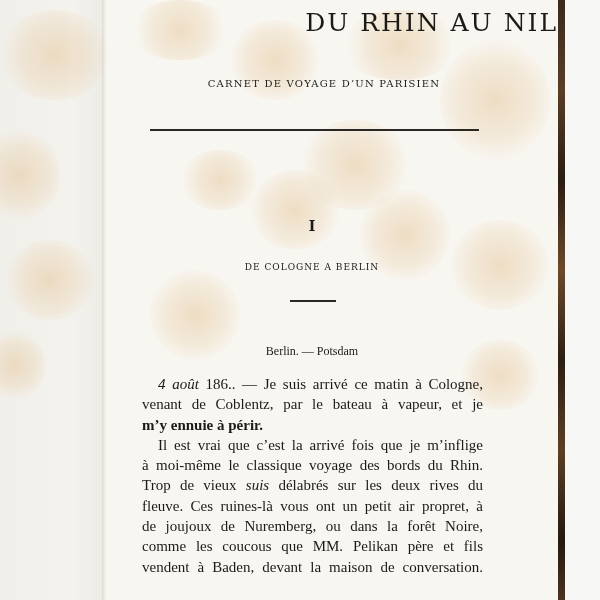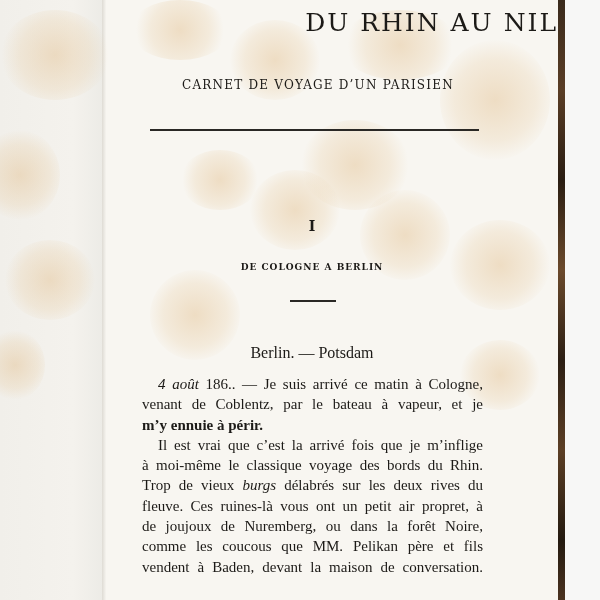--- a/index.html
+++ b/index.html
@@ -31,40 +31,40 @@
   .stain {
     position: absolute; border-radius: 50%;
     background: radial-gradient(circle, rgba(226,190,140,0.45) 0%, rgba(230,200,155,0.25) 50%, rgba(240,220,190,0) 75%);
   }
   .title {
     position: absolute; left: 106px; width: 452px; top: 8px;
     text-align: right; font-size: 25px; letter-spacing: 2px; color: #1c1a17;
     font-family: "DejaVu Serif", serif; font-weight: normal;
   }
   .subtitle {
-    position: absolute; left: 92px; width: 452px; top: 78px;
-    text-align: center; font-size: 12px; letter-spacing: 1.2px; color: #1c1a17;
+    position: absolute; left: 98px; width: 452px; top: 78px;
+    text-align: center; font-size: 10px; letter-spacing: 1.2px; color: #1c1a17;
   }
   .rule-long {
     position: absolute; left: 150px; top: 129px; width: 329px; height: 1.5px; background: #2a2825;
   }
   .chapter-num {
     position: absolute; left: 106px; width: 412px; top: 218px;
     text-align: center; font-size: 14px; font-weight: bold; color: #1c1a17;
   }
   .chapter-title {
     position: absolute; left: 106px; width: 412px; top: 262px;
-    text-align: center; font-size: 9px; font-weight: bold; letter-spacing: 1px; color: #1c1a17;
+    text-align: center; font-size: 9px; font-weight: normal; letter-spacing: 1px; color: #1c1a17;
   }
   .rule-short {
     position: absolute; left: 290px; top: 300px; width: 46px; height: 1.5px; background: #2a2825;
   }
   .section-head {
     position: absolute; left: 106px; width: 412px; top: 344px;
-    text-align: center; font-size: 16px; color: #1c1a17;
+    text-align: center; font-size: 12px; color: #1c1a17;
     font-family: "Liberation Serif", serif;
   }
   .body-text {
     position: absolute; left: 142px; width: 341px; top: 374px;
     font-size: 15px; line-height: 20.3px; color: #1c1a17; text-align: justify;
     font-family: "Liberation Serif", serif;
   }
   .body-text .line { display: block; text-align: justify; text-align-last: justify; white-space: nowrap; }
   .body-text .line.last { text-align-last: left; font-weight: bold; }
   .body-text em { font-style: italic; font-family: Liberation Serif, serif; }
@@ -104,18 +104,18 @@
 <div class="chapter-title">DE COLOGNE A BERLIN</div>
 <div class="rule-short"></div>
 <div class="section-head">Berlin. — Potsdam</div>
 
 <div class="body-text">
   <span class="line first-indent"><em>4 août</em><span> 186.. — Je suis arrivé ce matin à Cologne,</span></span>
   <span class="line">venant de Coblentz, par le bateau à vapeur, et je</span>
   <span class="line last">m’y ennuie à périr.</span>
   <span class="line first-indent">Il est vrai que c’est la arrivé fois que je m’inflige</span>
   <span class="line">à moi-même le classique voyage des bords du Rhin.</span>
-  <span class="line"><span>Trop de vieux </span><em>burgs</em><span> délabrés sur les deux rives du</span></span>
+  <span class="line"><span>Trop de vieux </span><em>suis</em><span> délabrés sur les deux rives du</span></span>
   <span class="line">fleuve. Ces ruines-là vous ont un petit air propret, à</span>
   <span class="line">de joujoux de Nuremberg, ou dans la forêt Noire,</span>
   <span class="line">comme les coucous que MM. Pelikan père et fils</span>
   <span class="line">vendent à Baden, devant la maison de conversation.</span>
 </div>
 
 </body></html>

